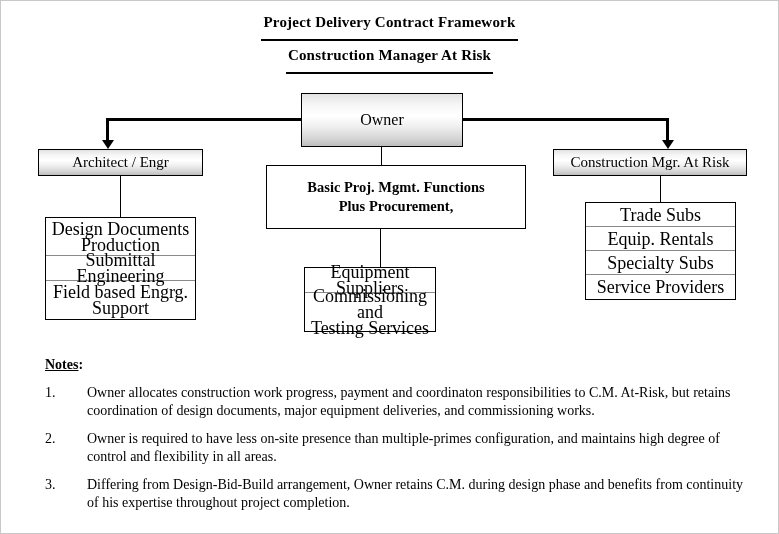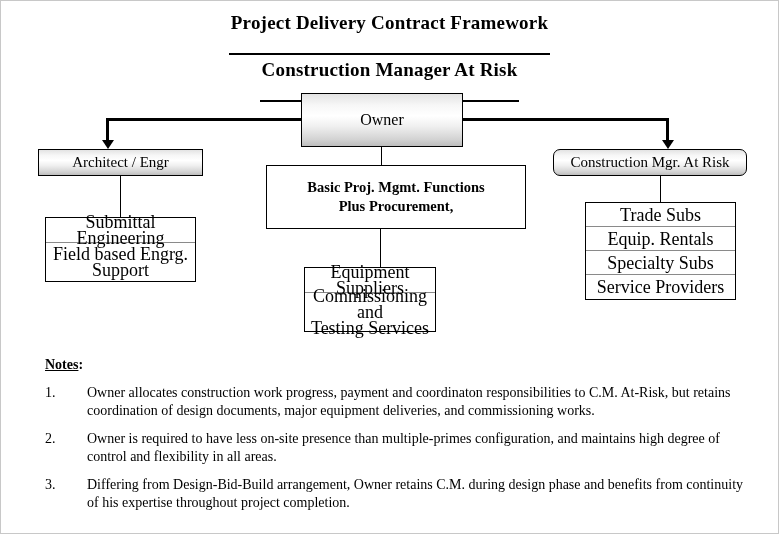--- a/index.html
+++ b/index.html
@@ -26,26 +26,26 @@
   #title-block {
     position: absolute;
     left: 0;
     top: 8px;
     width: 777px;
     text-align: center;
   }
   .title-line {
     font-family: "Liberation Serif", "DejaVu Serif", serif;
     font-weight: bold;
-    font-size: 19px;
+    font-size: 15px;
     line-height: 27px;
     letter-spacing: 0.2px;
     display: inline-block;
     border-bottom: 2px solid #000;
-    padding: 0 2px 17px 2px;
+    padding: 0 2px 3px 2px;
   }
   #title-line-2-wrap { display: block; margin-top: 1px; }
 
   
   .box {
     position: absolute;
     box-sizing: border-box;
     border: 1px solid #000000;
     text-align: center;
     font-family: "Liberation Serif", "DejaVu Serif", serif;
@@ -68,21 +68,21 @@
   #architect-box {
     left: 37px; top: 148px; width: 165px; height: 27px;
     font-size: 15px;
     display: flex; align-items: center; justify-content: center;
   }
 
   
   #cm-box {
     left: 552px; top: 148px; width: 194px; height: 27px;
     font-size: 15px;
-    display: flex; align-items: center; justify-content: center; border-radius: 7px;
+    display: flex; align-items: center; justify-content: center;
   }
 
   
   #functions-box {
     left: 265px; top: 164px; width: 260px; height: 64px;
     font-size: 14.5px;
     font-weight: bold;
     line-height: 19px;
     display: flex; align-items: center; justify-content: center;
     flex-direction: column;
@@ -203,20 +203,26 @@
   <div class="box grad" id="cm-box">
     <span>Construction Mgr. At Risk</span>
   </div>
 
   <div class="box plain" id="functions-box">
     <span>Basic Proj. Mgmt. Functions</span>
     <span>Plus Procurement,</span>
   </div>
 
   <div class="stack" id="left-stack">
+    <div class="cell two-line">
+      <div>
+        <span>Design Documents</span>
+        <span>Production</span>
+      </div>
+    </div>
     <div class="cell one-line">
       <span>Submittal Engineering</span>
     </div>
     <div class="cell two-line">
       <div>
         <span>Field based Engrg.</span>
         <span>Support</span>
       </div>
     </div>
   </div>

